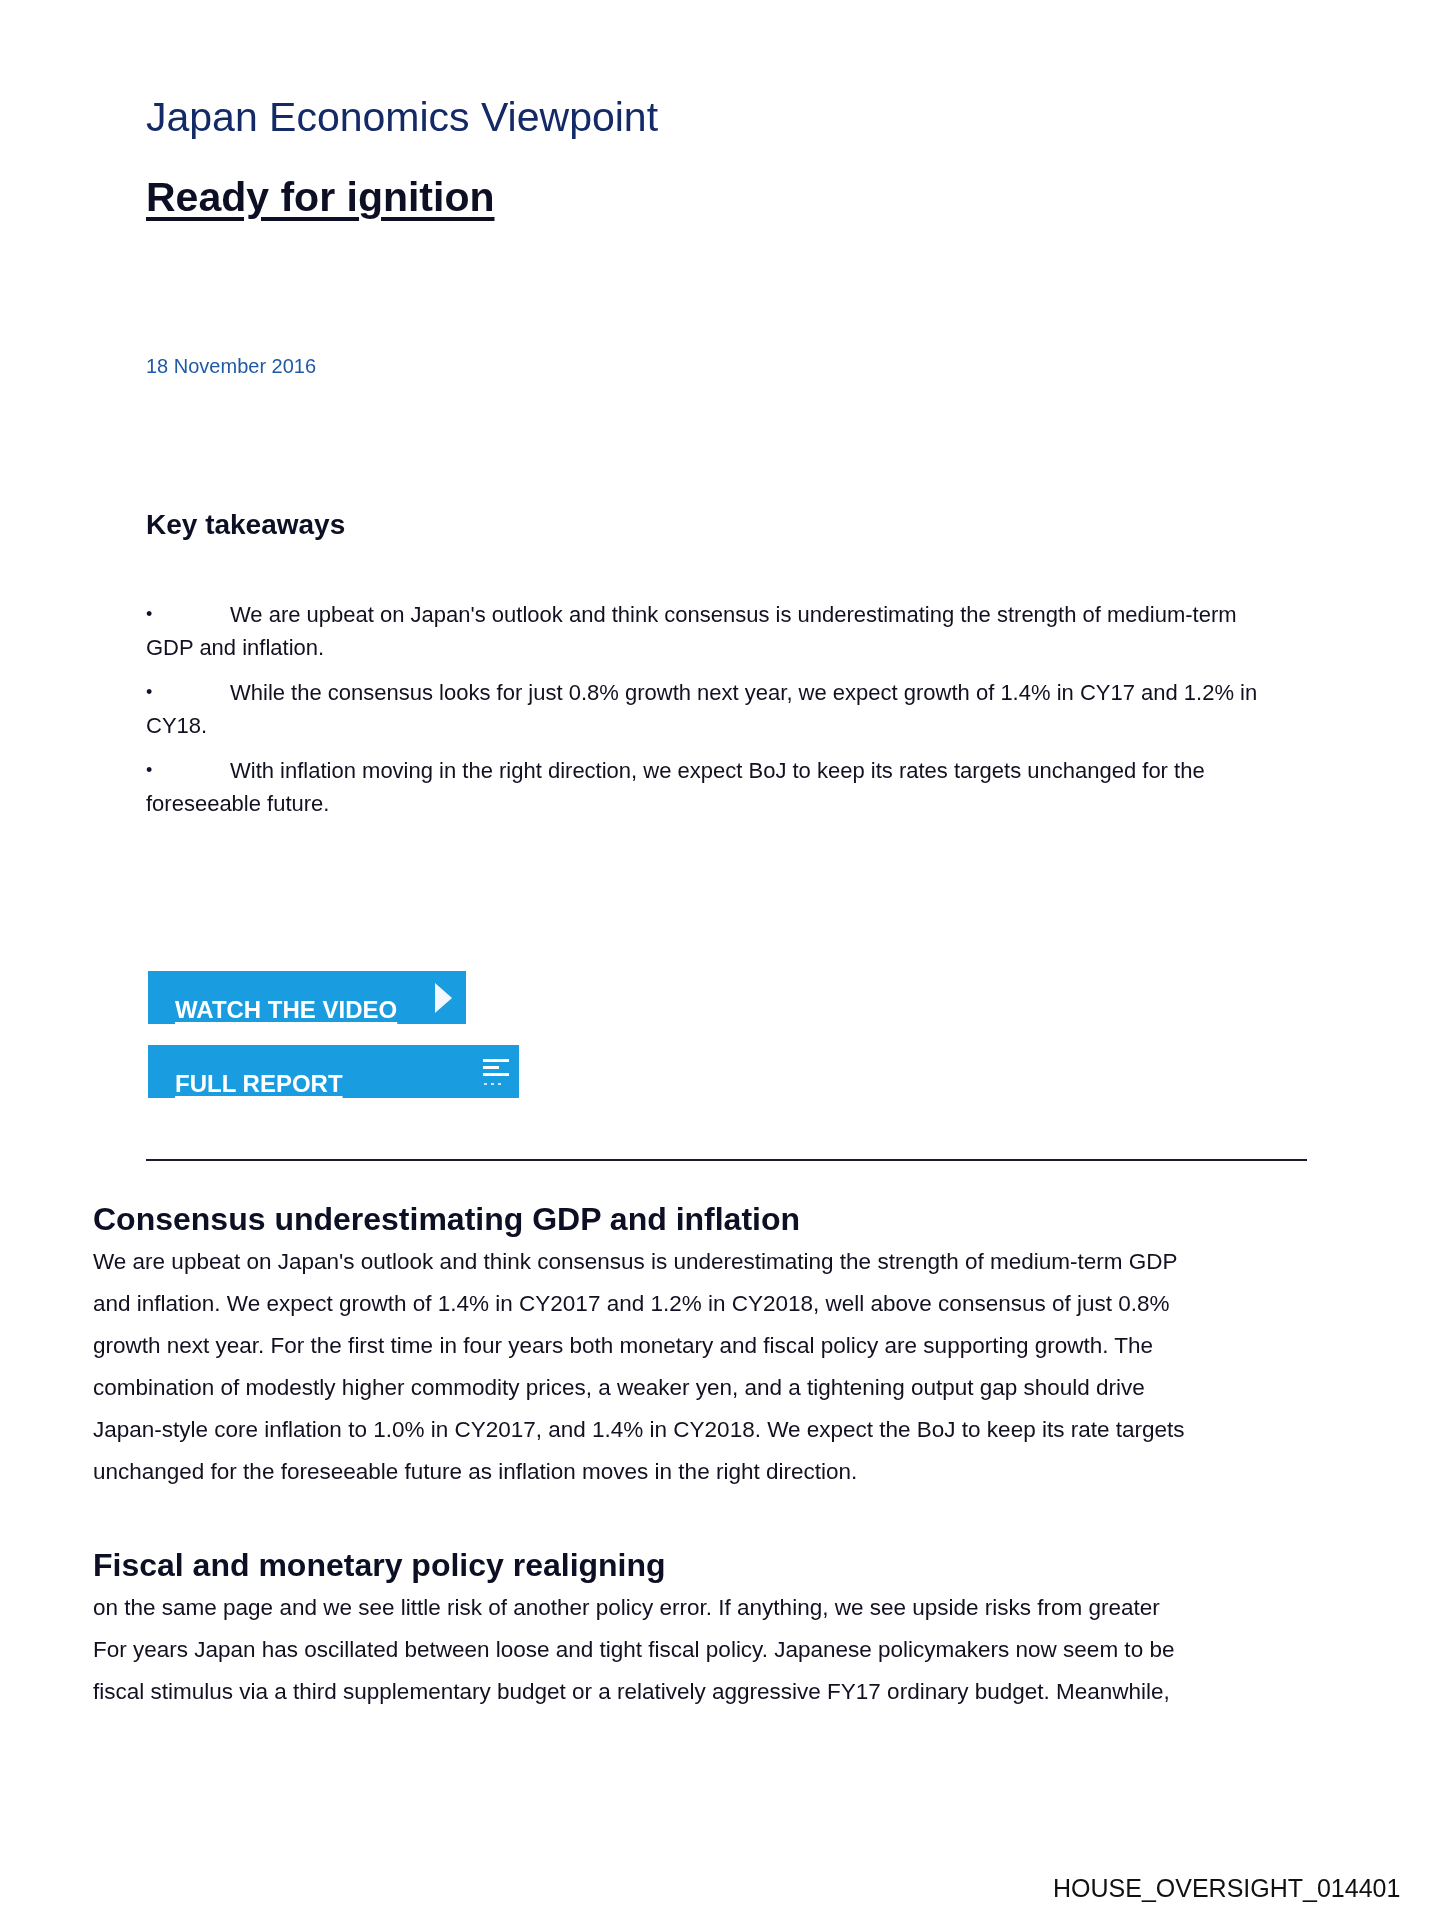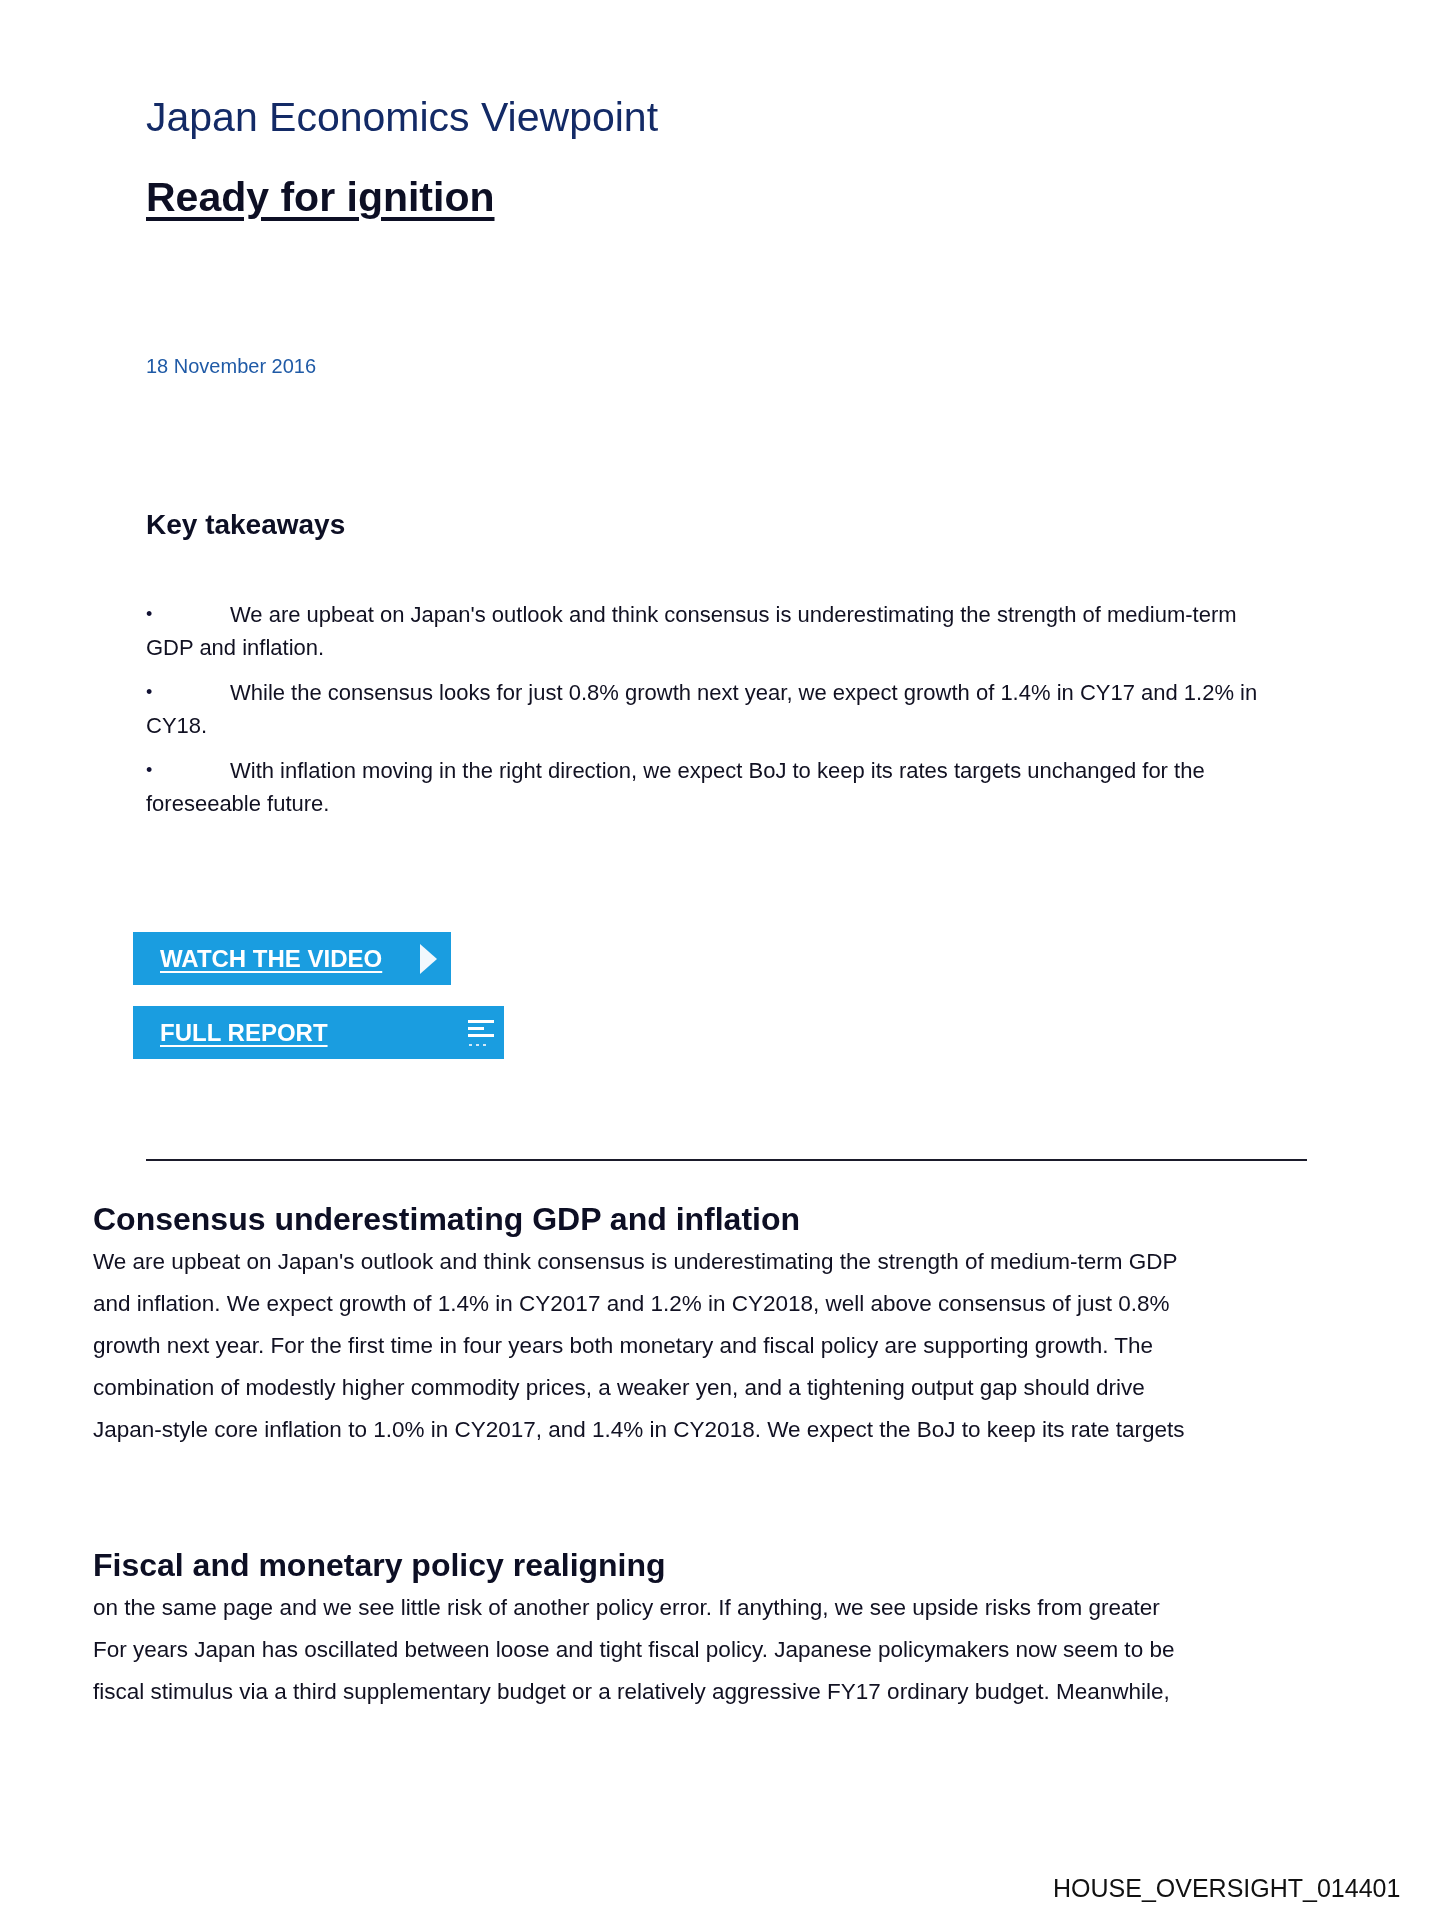--- a/index.html
+++ b/index.html
@@ -23,22 +23,22 @@
     left: 146px; top: 509px; font-size: 28px; font-weight: bold; color: #0d0f24; white-space: nowrap;
   }
   .bullets { left: 146px; top: 598px; width: 1140px; margin: 0; padding: 0; list-style: none; }
   .bullet {
     font-size: 22px; line-height: 33px; color: #111122; margin: 0 0 12px 0;
   }
   .bullet .dot {
     display: inline-block; width: 84px; font-size: 18px; vertical-align: top; color: #111133;
   }
   .cta {
-    left: 133px; height: 53px; background: #1a9de0; display: flex; align-items: center;
-    text-decoration: none; box-sizing: border-box; cursor: pointer;
+    left: 148px; height: 53px; background: #1a9de0; display: flex; align-items: flex-end;
+    text-decoration: none; box-sizing: border-box; cursor: pointer; margin-top: 39px;
   }
   .cta .label {
     color: #ffffff; font-size: 24px; font-weight: bold; text-decoration: underline;
     text-underline-offset: 4px; margin-left: 27px; white-space: nowrap;
   }
   .cta .ico { position: absolute; right: 0; top: 0; height: 53px; width: 46px; display: flex; align-items: center; justify-content: center; }
   .watch { top: 932px; width: 318px; }
   .report { top: 1006px; width: 371px; }
   .rule { left: 146px; top: 1159px; width: 1161px; height: 2px; background: #1b1b2b; }
   .h2 {
@@ -97,20 +97,21 @@
 
 <div class="abs rule"></div>
 
 <div class="abs h2" style="top:1201px;">Consensus underestimating GDP and inflation</div>
 <div class="abs para" style="top:1241px;">
   <div>We are upbeat on Japan's outlook and think consensus is underestimating the strength of medium-term GDP</div>
   <div>and inflation. We expect growth of 1.4% in CY2017 and 1.2% in CY2018, well above consensus of just 0.8%</div>
   <div>growth next year. For the first time in four years both monetary and fiscal policy are supporting growth. The</div>
   <div>combination of modestly higher commodity prices, a weaker yen, and a tightening output gap should drive</div>
   <div>Japan-style core inflation to 1.0% in CY2017, and 1.4% in CY2018. We expect the BoJ to keep its rate targets</div>
+  <div>unchanged for the foreseeable future as inflation moves in the right direction.</div>
 </div>
 
 <div class="abs h2" style="top:1547px;">Fiscal and monetary policy realigning</div>
 <div class="abs para" style="top:1587px;">
   <div>on the same page and we see little risk of another policy error. If anything, we see upside risks from greater</div>
   <div>For years Japan has oscillated between loose and tight fiscal policy. Japanese policymakers now seem to be</div>
   <div>fiscal stimulus via a third supplementary budget or a relatively aggressive FY17 ordinary budget. Meanwhile,</div>
 </div>
 
 <div class="abs footer">HOUSE_OVERSIGHT_014401</div>

